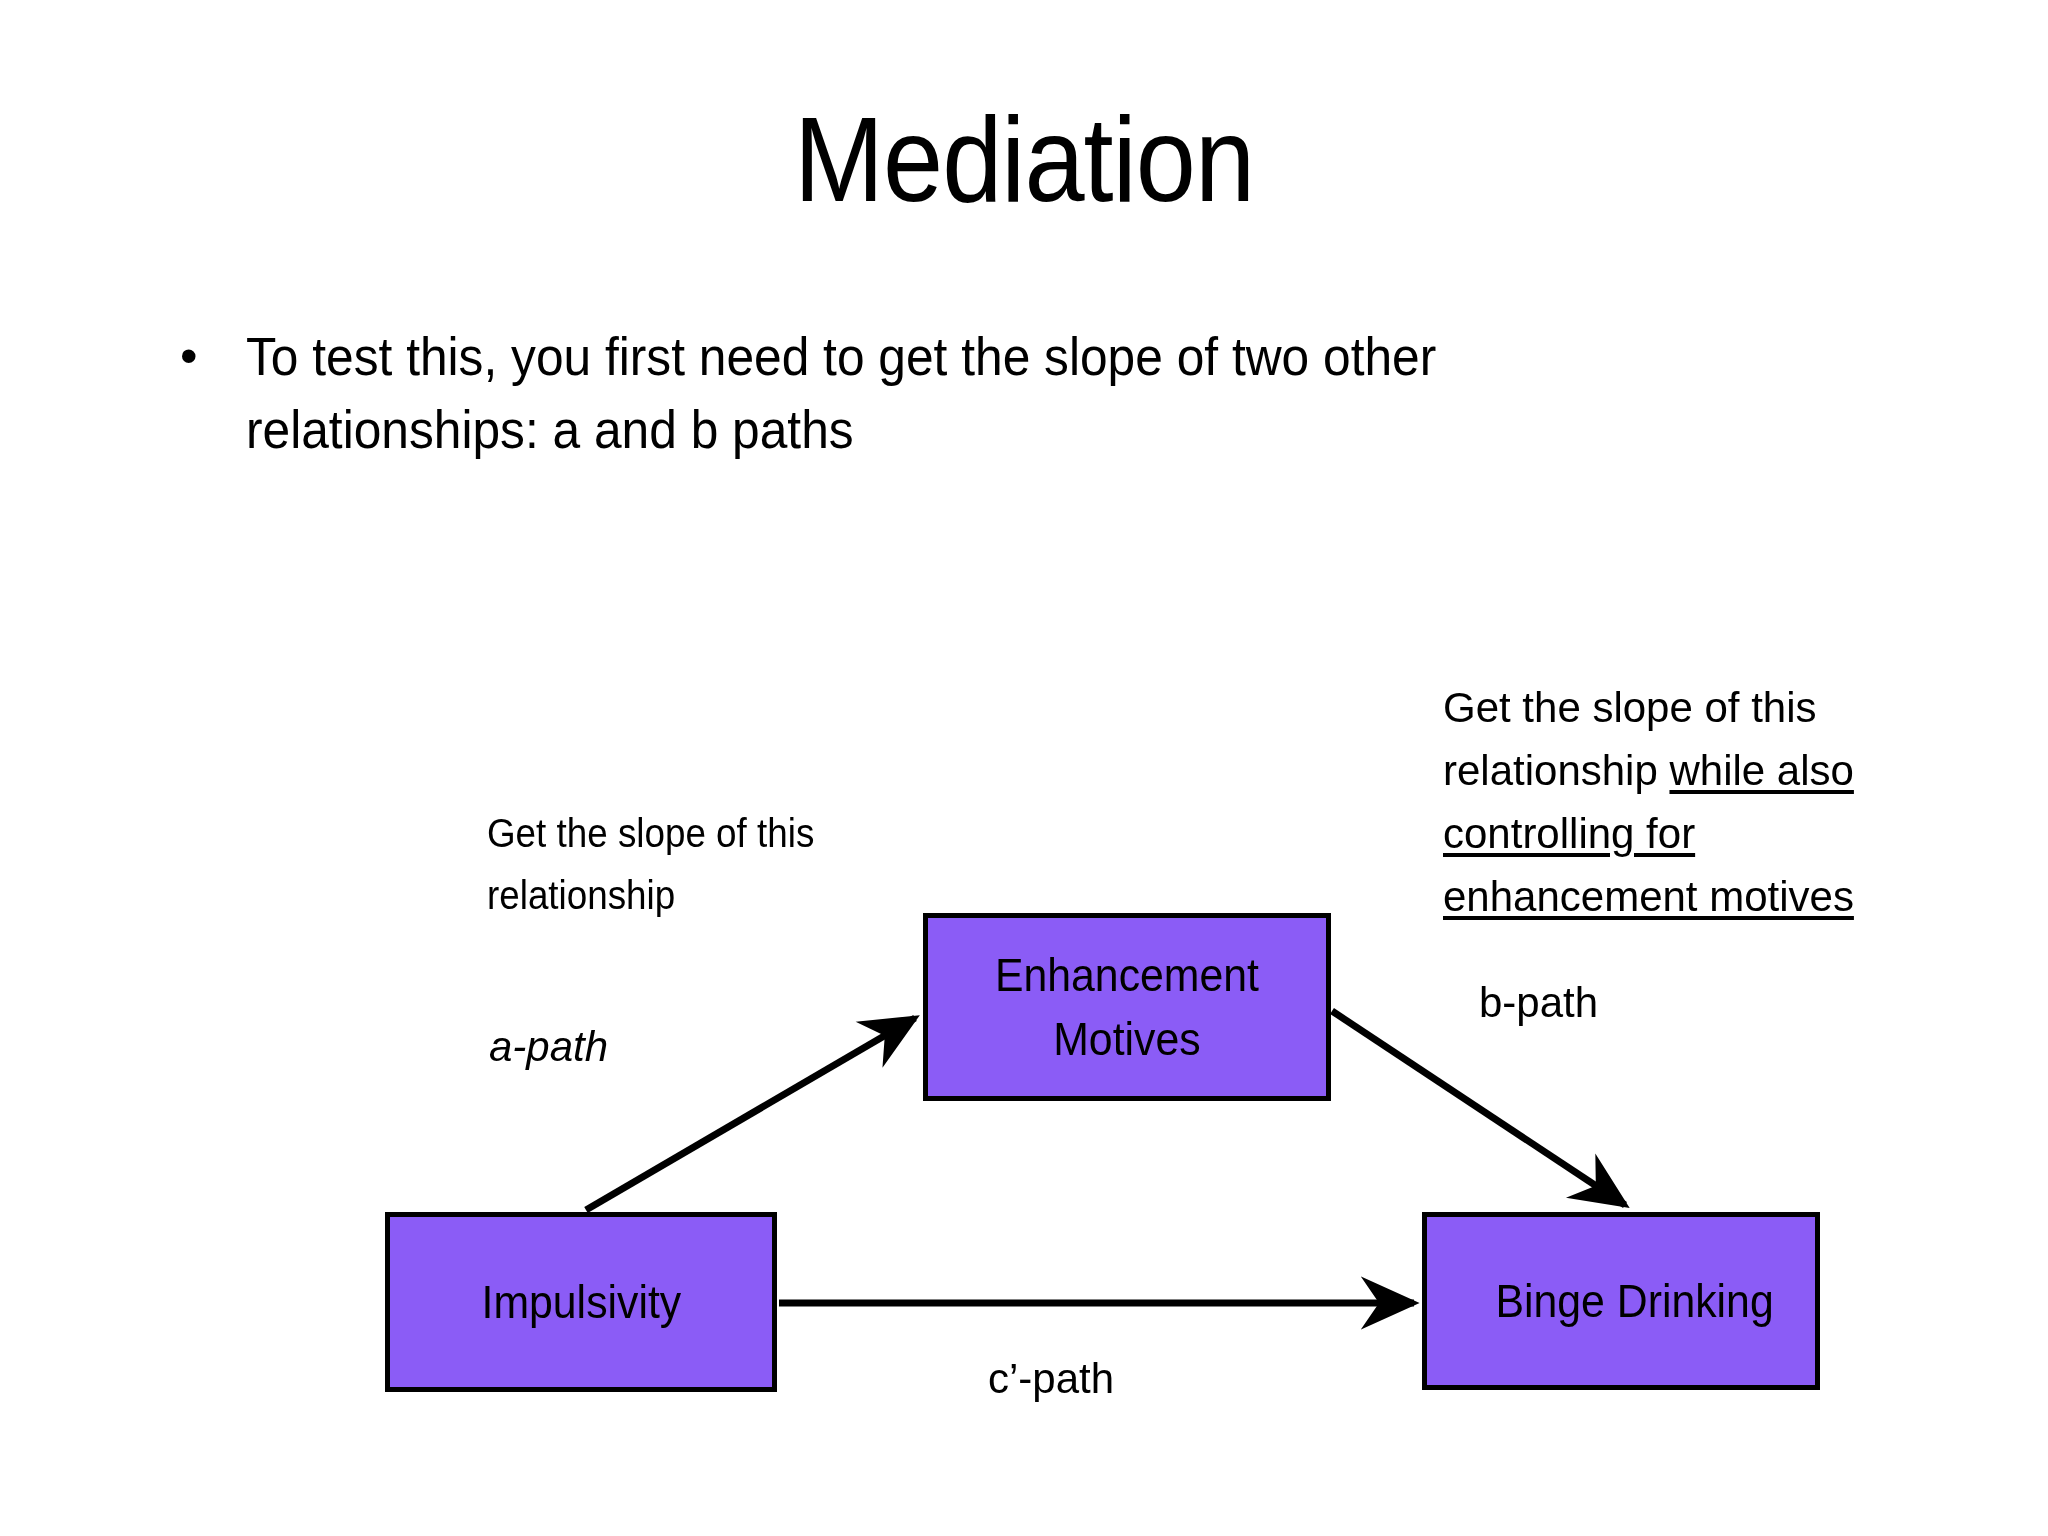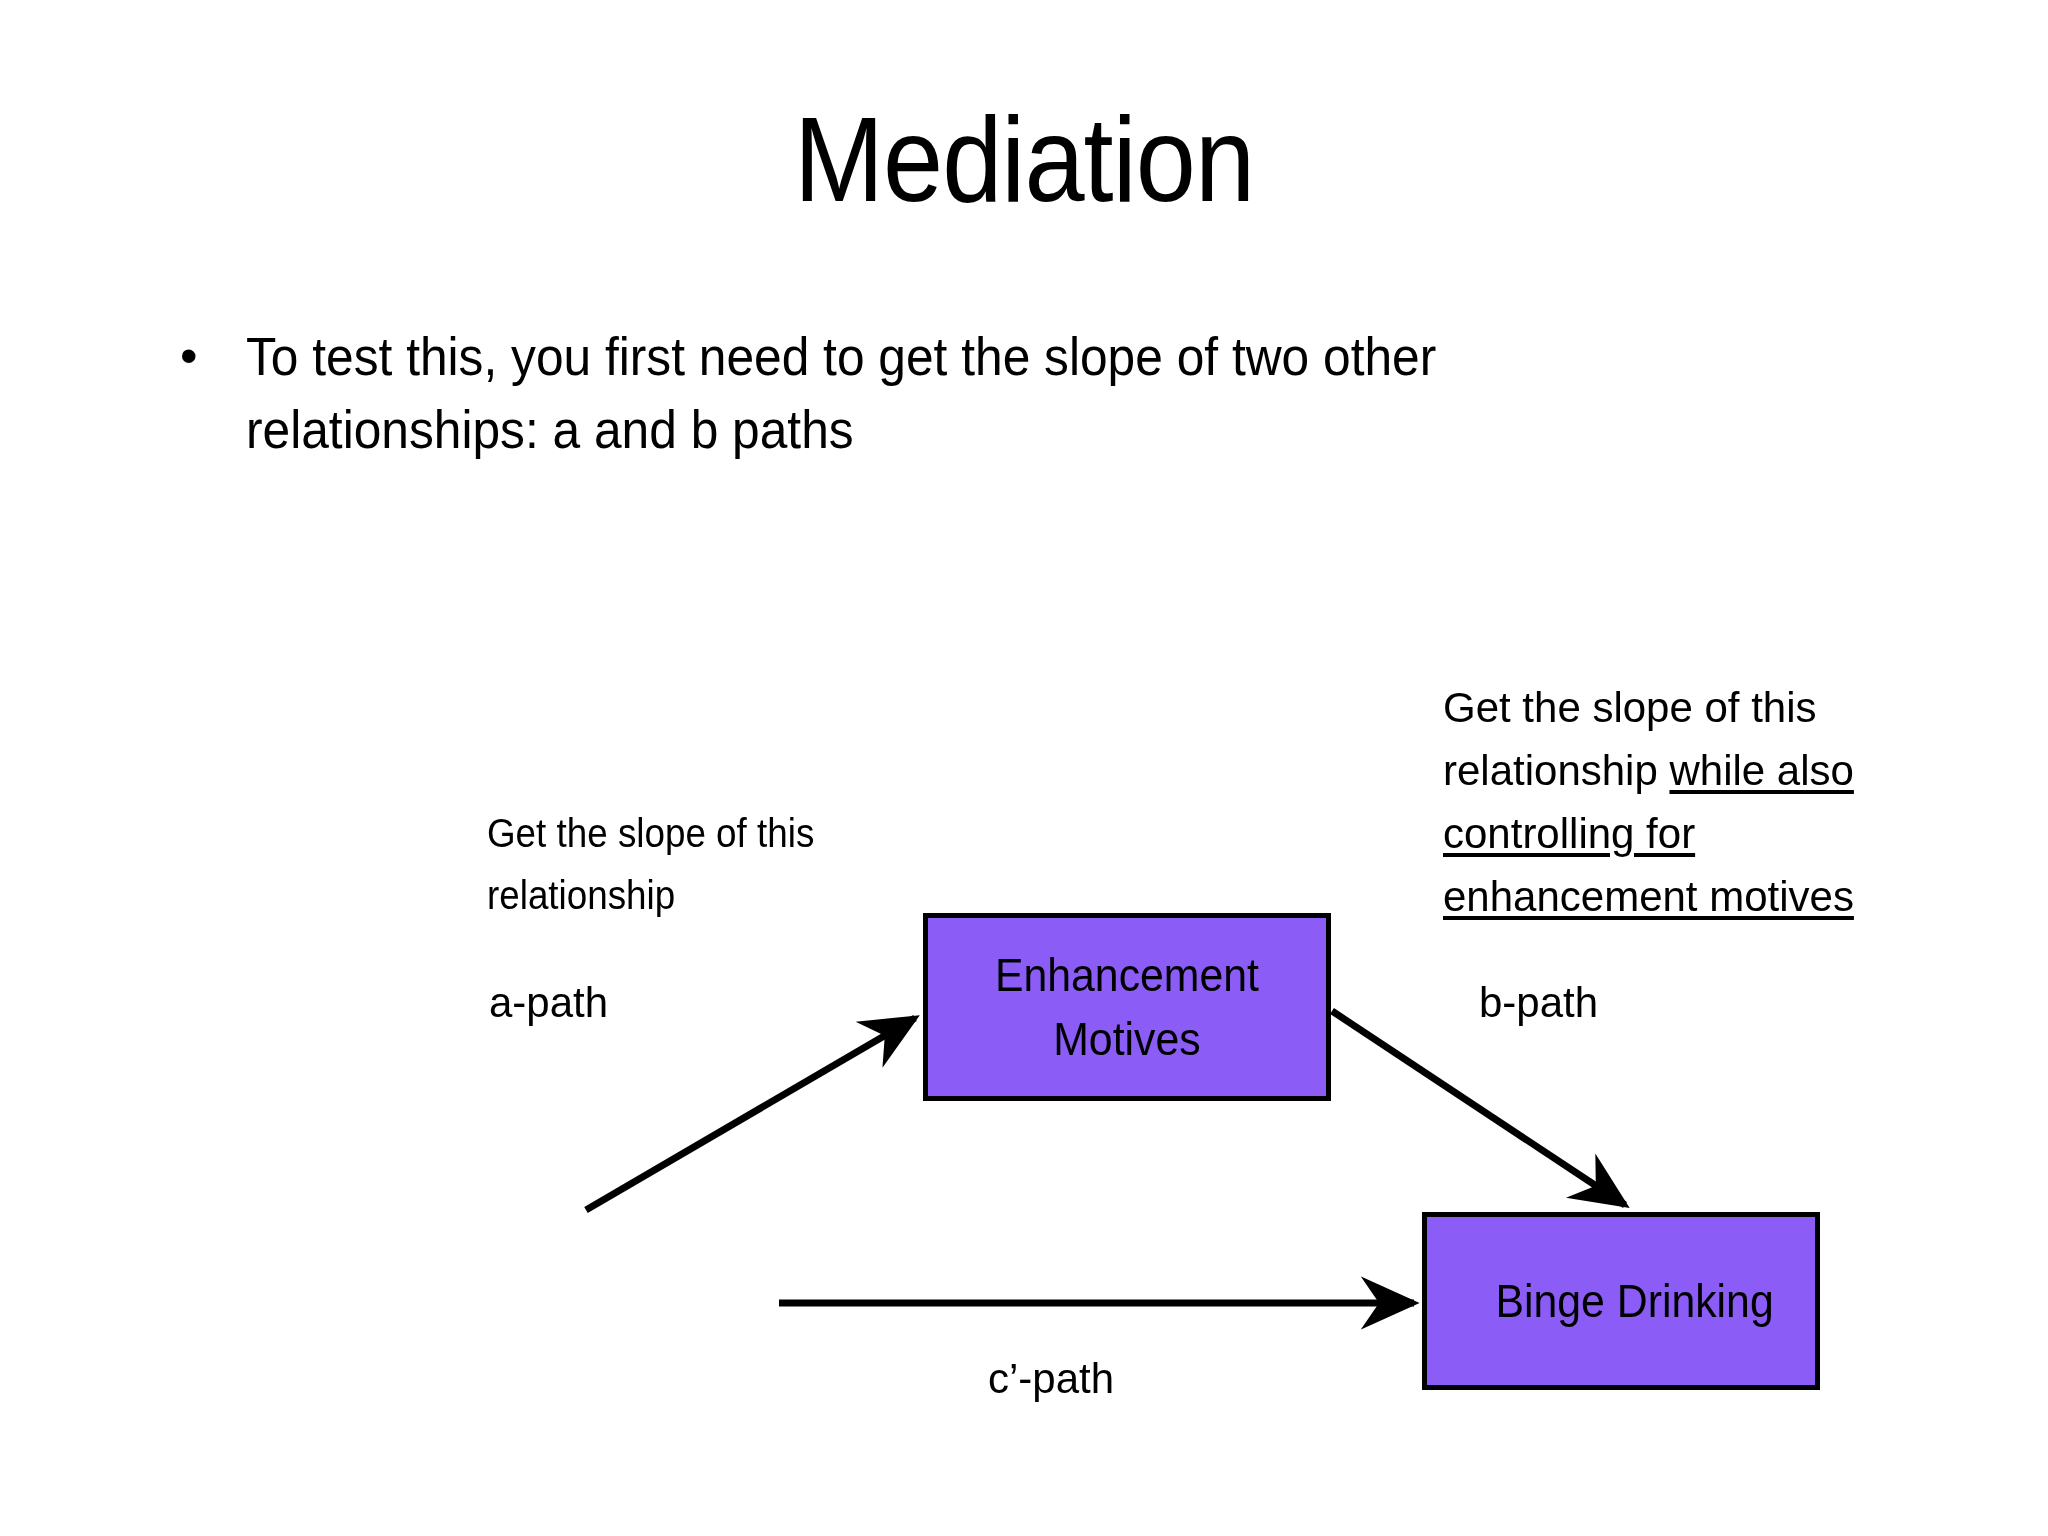--- a/index.html
+++ b/index.html
@@ -161,21 +161,21 @@
   }
 
   .path-label {
     position: absolute;
     font-family: "Liberation Sans", sans-serif;
     font-size: 42px;
     line-height: 50px;
     color: #000000;
     white-space: nowrap;
   }
-  #label-a-path { left: 489px; top: 978px; }
+  #label-a-path { left: 489px; top: 1022px; font-style: italic; }
   #label-b-path { left: 1447px; top: 978px; margin-left: 32px; }
   #label-c-path { left: 988px; top: 1354px; text-align: right; }
 </style>
 </head>
 <body>
 
 <div id="slide">
 
   <div id="slide-title">Mediation</div>
 
@@ -199,20 +199,23 @@
       <line x1="1332" y1="1011" x2="1625" y2="1205" stroke="#000000" stroke-width="7" marker-end="url(#arrowhead)"></line>
 
       <line x1="779" y1="1303" x2="1414" y2="1303" stroke="#000000" stroke-width="7" marker-end="url(#arrowhead)"></line>
     </svg>
 
     <div class="node-box" id="box-enhancement-motives">
       <span class="node-label">Enhancement
 Motives</span>
     </div>
 
+    <div class="node-box" id="box-impulsivity">
+      <span class="node-label">Impulsivity</span>
+    </div>
 
     <div class="node-box" id="box-binge-drinking">
       <span class="node-label">Binge Drinking</span>
     </div>
 
     <div class="path-label" id="label-a-path">a-path</div>
     <div class="path-label" id="label-b-path">b-path</div>
     <div class="path-label" id="label-c-path">c’-path</div>
 
     <div class="annotation ann-narrow" id="annotation-a-path-note"><span>Get the slope of this

